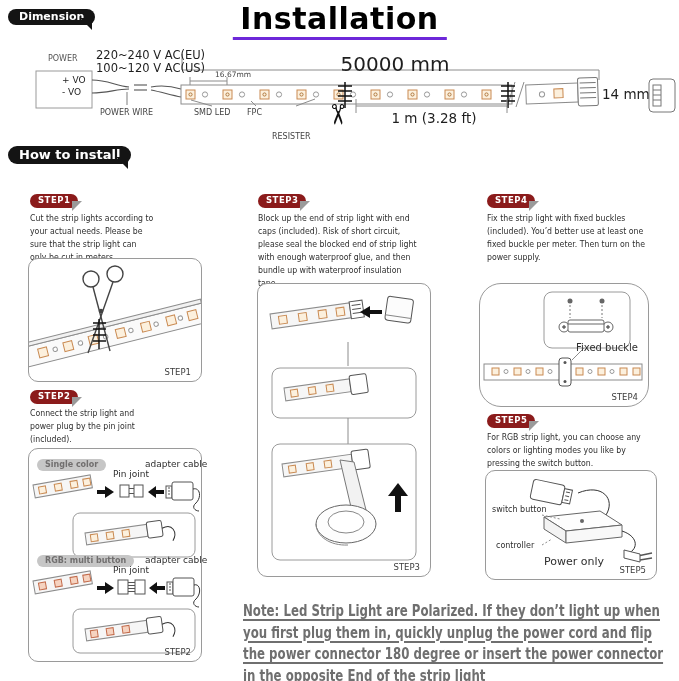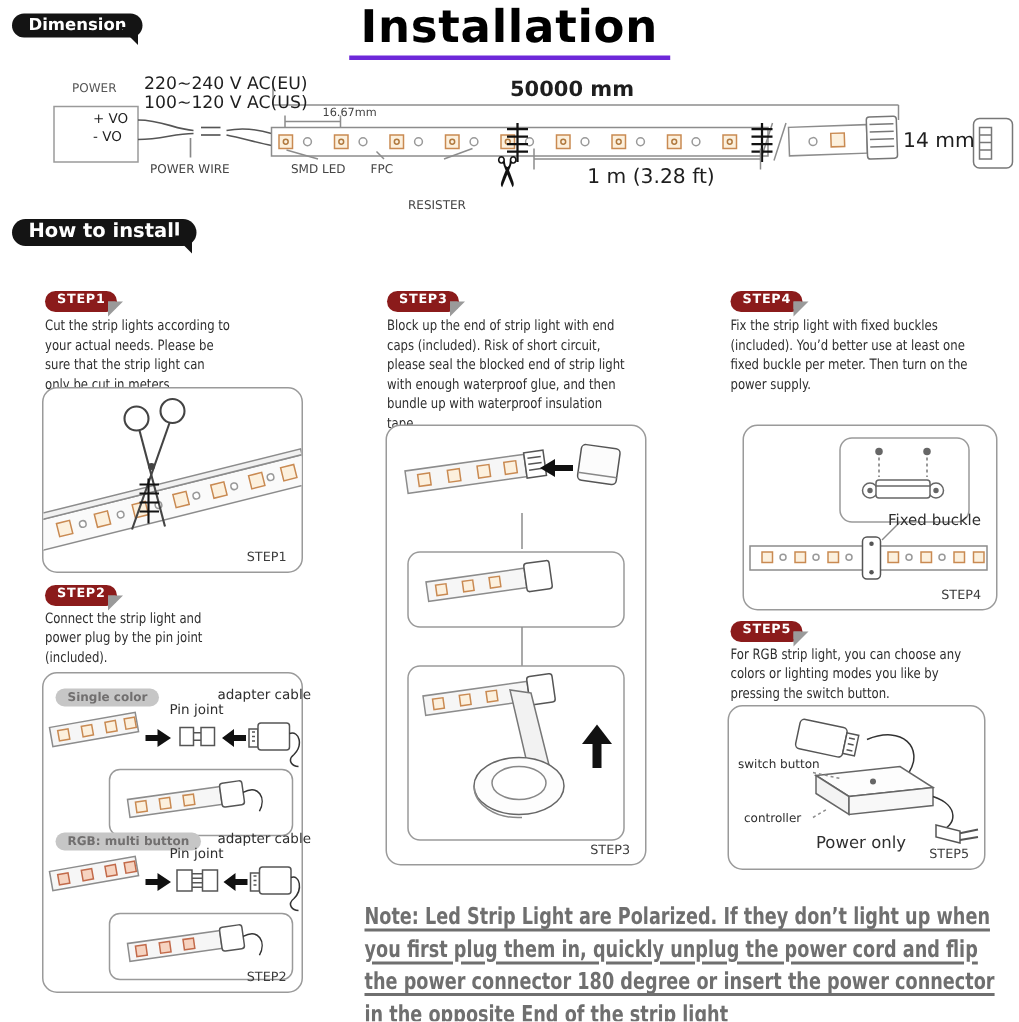--- a/index.html
+++ b/index.html
@@ -126,21 +126,21 @@
       <rect x="653" y="85" width="8" height="21"></rect>
       <path d="M653,90 H661 M653,95 H661 M653,100 H661"></path>
     </g>
   </svg>
   <span class="dlabel" style="left:48px;top:54px;font-size:8px;color:#555;">POWER</span>
   <span class="dlabel" style="left:62px;top:75px;font-size:9px;">+ VO</span>
   <span class="dlabel" style="left:62px;top:87px;font-size:9px;">- VO</span>
   <span class="dlabel" style="left:100px;top:108px;font-size:8px;color:#444;">POWER WIRE</span>
   <span class="dlabel" style="left:96px;top:48px;font-size:11.5px;">220~240 V AC(EU)</span>
   <span class="dlabel" style="left:96px;top:61px;font-size:11.5px;">100~120 V AC(US)</span>
-  <span class="dlabel" style="left:340px;top:52px;width:110px;font-size:14px;font-weight:bold;">50000 mm</span>
+  <span class="dlabel" style="left:340px;top:52px;width:110px;text-align:center;font-size:20px;">50000 mm</span>
   <span class="dlabel" style="left:187px;top:70px;font-size:7.5px;color:#444;margin-left:28px;">16.67mm</span>
   <span class="dlabel" style="left:194px;top:108px;font-size:8px;color:#444;">SMD LED</span>
   <span class="dlabel" style="left:247px;top:108px;font-size:8px;color:#444;">FPC</span>
   <span class="dlabel" style="left:272px;top:108px;font-size:8px;color:#444;margin-top:24px;">RESISTER</span>
   <span class="dlabel" style="left:378px;top:110px;width:112px;text-align:center;font-size:13.5px;">1 m (3.28 ft)</span>
   <span class="dlabel" style="left:602px;top:86px;font-size:13.5px;">14 mm</span>
   <span class="scissors" style="left:326px;top:98px;">✂</span>
 
   <div class="bubble" style="left:8px;top:146px;font-size:13px;">How to install</div>
 
@@ -337,21 +337,21 @@
     <span class="corner">STEP3</span>
   </div>
 
   <div class="step-badge" style="left:487px;top:194px;">STEP4</div>
   <div class="step-text" style="left:487px;top:211px;">
     <div class="ln">Fix the strip light with fixed buckles</div>
     <div class="ln">(included). You’d better use at least one</div>
     <div class="ln">fixed buckle per meter. Then turn on the</div>
     <div class="ln">power supply.</div>
   </div>
-  <div class="box" style="left:495px;top:283px;width:168px;height:122px;">
+  <div class="box" style="left:479px;top:283px;width:168px;height:122px;border-radius:22px;">
     <svg width="168" height="122" viewBox="0 0 168 122">
       <rect x="64" y="8" width="86" height="56" rx="8" fill="#fff" stroke="#9a9a9a"></rect>
       <g>
         <circle cx="90" cy="17" r="2.5" fill="#666"></circle>
           <circle cx="122" cy="17" r="2.5" fill="#666"></circle>
         <path d="M90,21 L90,34 M122,21 L122,34" stroke="#777" stroke-dasharray="2,2" fill="none"></path>
       </g>
       <g fill="#fff" stroke="#666">
         <circle cx="84" cy="43" r="5"></circle>
           <circle cx="128" cy="43" r="5"></circle>

